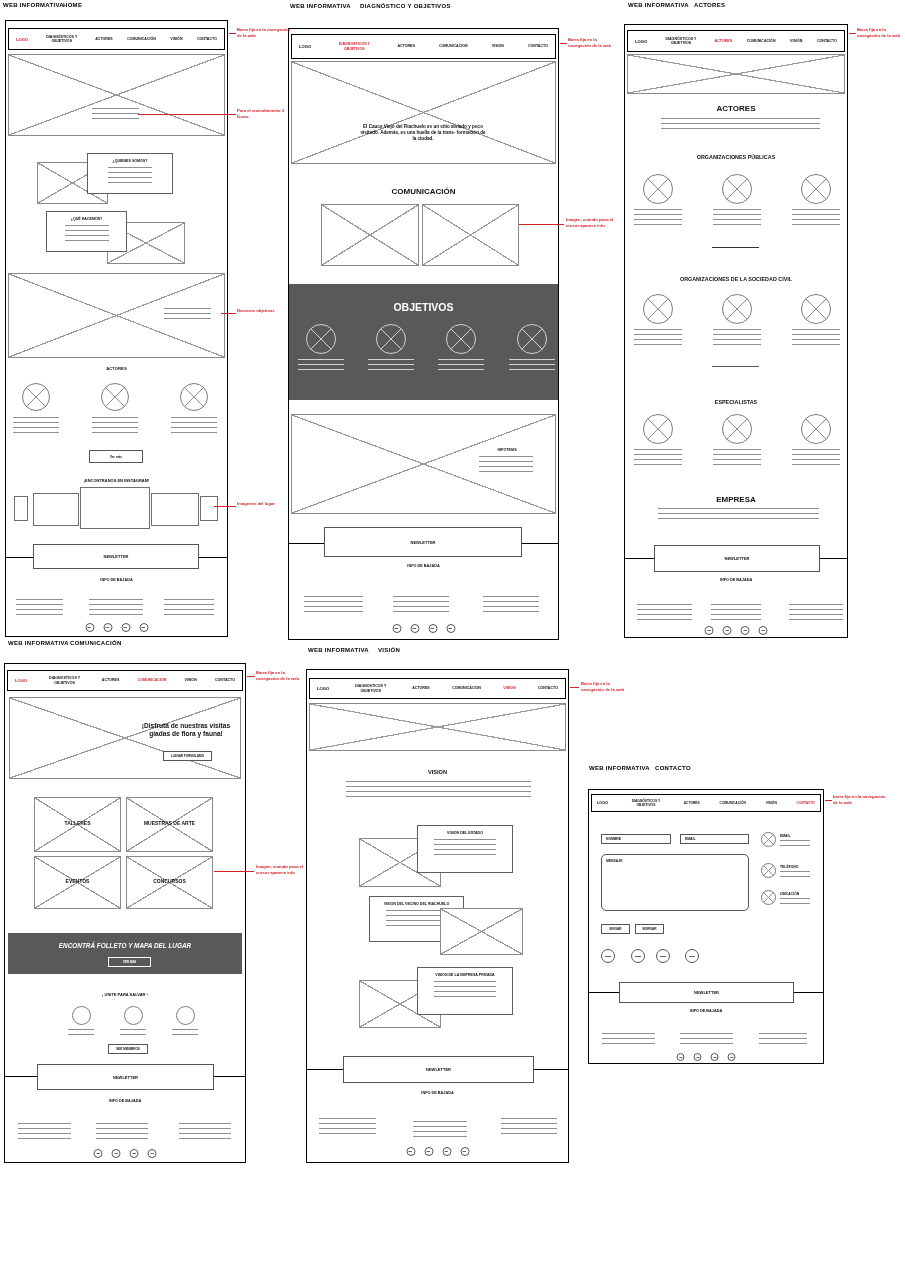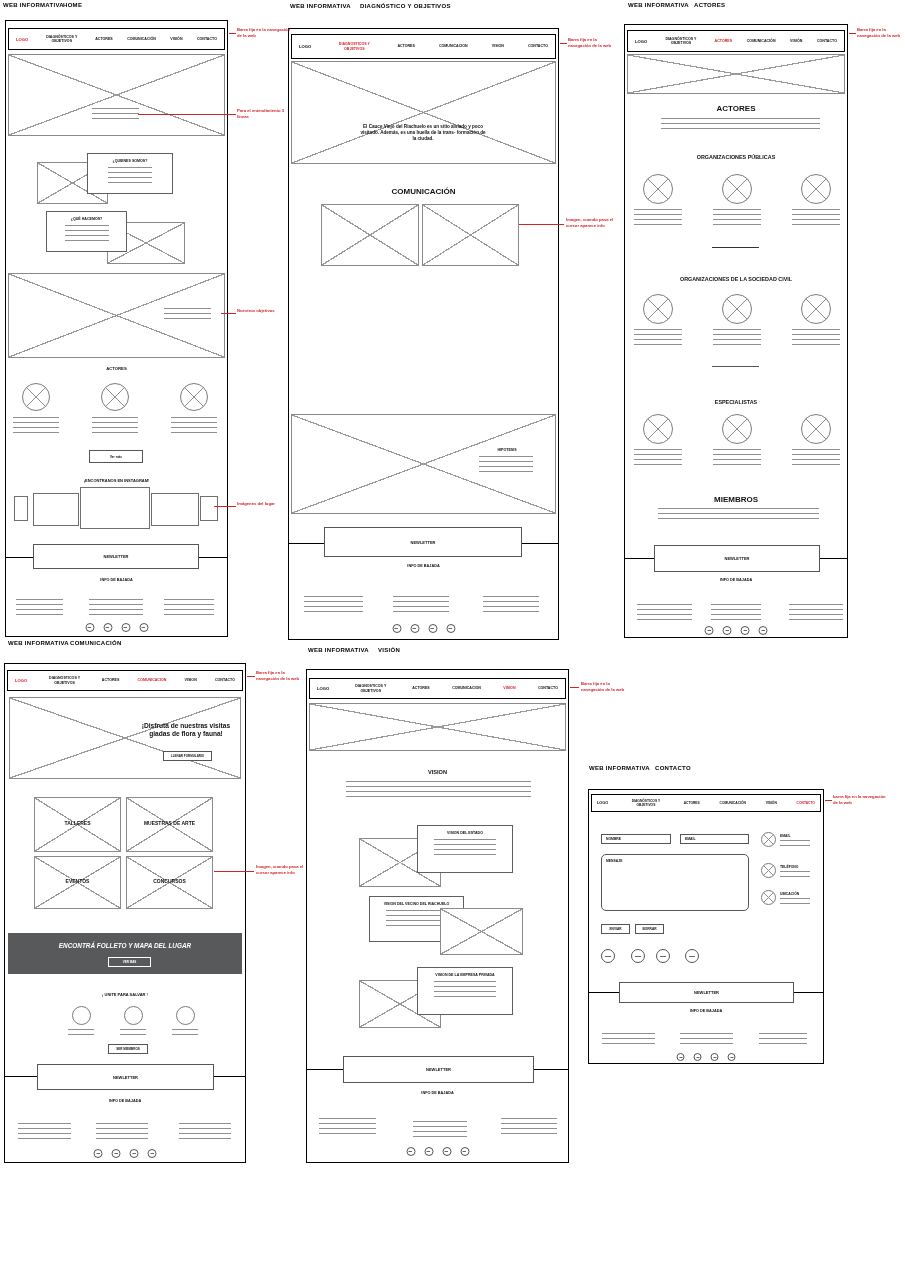--- a/index.html
+++ b/index.html
@@ -139,20 +139,39 @@
     <span class="ni">VISION</span>
     <span class="ni">CONTACTO</span>
   </div>
   <div class="xbox" style="left:2px;right:2px;top:32px;height:103px"></div>
   <div style="position:absolute;left:70px;top:95px;width:128px;text-align:center;font-size:4.6px;font-weight:bold;line-height:1.35;z-index:2">El Cauce Viejo del Riachuelo es un sitio aislado y poco visitado. Además, es una huella de la trans- formación de la ciudad.</div>
 
   <div class="h" style="top:158px;font-size:8px">COMUNICACIÓN</div>
   <div class="xbox" style="left:32px;top:175px;width:98px;height:62px"></div>
   <div class="xbox" style="left:133px;top:175px;width:97px;height:62px"></div>
 
+  <div class="band" style="top:255px;height:116px">
+    <div class="h" style="top:17px;font-size:10.5px;color:#fff">OBJETIVOS</div>
+    <div class="person" style="left:4px;top:40px;width:56px">
+      <div class="circx light" style="width:30px;height:30px"></div>
+      <div class="tlines light" style="width:46px;height:15px;margin-top:5px"></div>
+    </div>
+    <div class="person" style="left:74px;top:40px;width:56px">
+      <div class="circx light" style="width:30px;height:30px"></div>
+      <div class="tlines light" style="width:46px;height:15px;margin-top:5px"></div>
+    </div>
+    <div class="person" style="left:144px;top:40px;width:56px">
+      <div class="circx light" style="width:30px;height:30px"></div>
+      <div class="tlines light" style="width:46px;height:15px;margin-top:5px"></div>
+    </div>
+    <div class="person" style="left:215px;top:40px;width:56px">
+      <div class="circx light" style="width:30px;height:30px"></div>
+      <div class="tlines light" style="width:46px;height:15px;margin-top:5px"></div>
+    </div>
+  </div>
 
   <div class="xbox" style="left:2px;right:2px;top:385px;height:100px"></div>
   <div style="position:absolute;left:190px;top:419px;width:56px;text-align:center;font-size:3.6px;font-weight:bold;z-index:2">HIPOTESIS</div>
   <div class="tlines" style="position:absolute;left:190px;top:427px;width:54px;height:18px;z-index:2"></div>
 
   <div class="hline" style="top:514px"></div>
   <div class="nlbox" style="left:35px;top:498px;width:198px;height:30px">NEWLETTER</div>
   <div class="infolbl" style="top:535px">INFO DE BAJADA</div>
   <div class="tlines" style="position:absolute;left:15px;top:567px;width:59px;height:18px"></div>
   <div class="tlines" style="position:absolute;left:104px;top:567px;width:56px;height:18px"></div>
@@ -219,21 +238,21 @@
   </div>
   <div class="person" style="left:84px;top:389px;width:56px">
     <div class="circx" style="width:30px;height:30px"></div>
     <div class="tlines" style="width:48px;height:16px;margin-top:5px"></div>
   </div>
   <div class="person" style="left:163px;top:389px;width:56px">
     <div class="circx" style="width:30px;height:30px"></div>
     <div class="tlines" style="width:48px;height:16px;margin-top:5px"></div>
   </div>
 
-  <div class="h" style="top:470px;font-size:8px">MIEMBROS</div>
+  <div class="h" style="top:470px;font-size:8px">EMPRESA</div>
   <div class="tlines" style="position:absolute;left:33px;top:483px;width:161px;height:15px"></div>
 
   <div class="hline" style="top:533px"></div>
   <div class="nlbox" style="left:29px;top:520px;width:166px;height:27px">NEWLETTER</div>
   <div class="infolbl" style="top:553px">INFO DE BAJADA</div>
   <div class="tlines" style="position:absolute;left:12px;top:579px;width:55px;height:17px"></div>
   <div class="tlines" style="position:absolute;left:86px;top:579px;width:50px;height:17px"></div>
   <div class="tlines" style="position:absolute;left:164px;top:579px;width:54px;height:17px"></div>
   <div class="socrow" style="top:601px">
     <div class="soc"></div>

